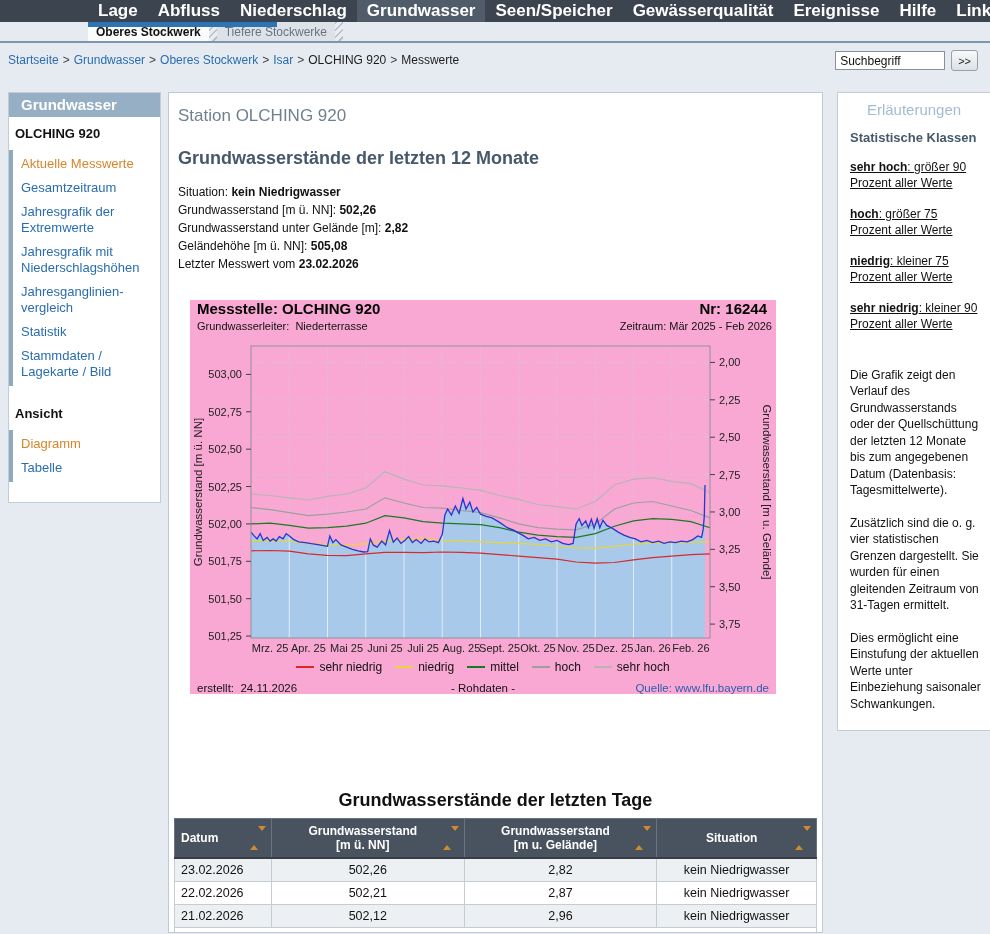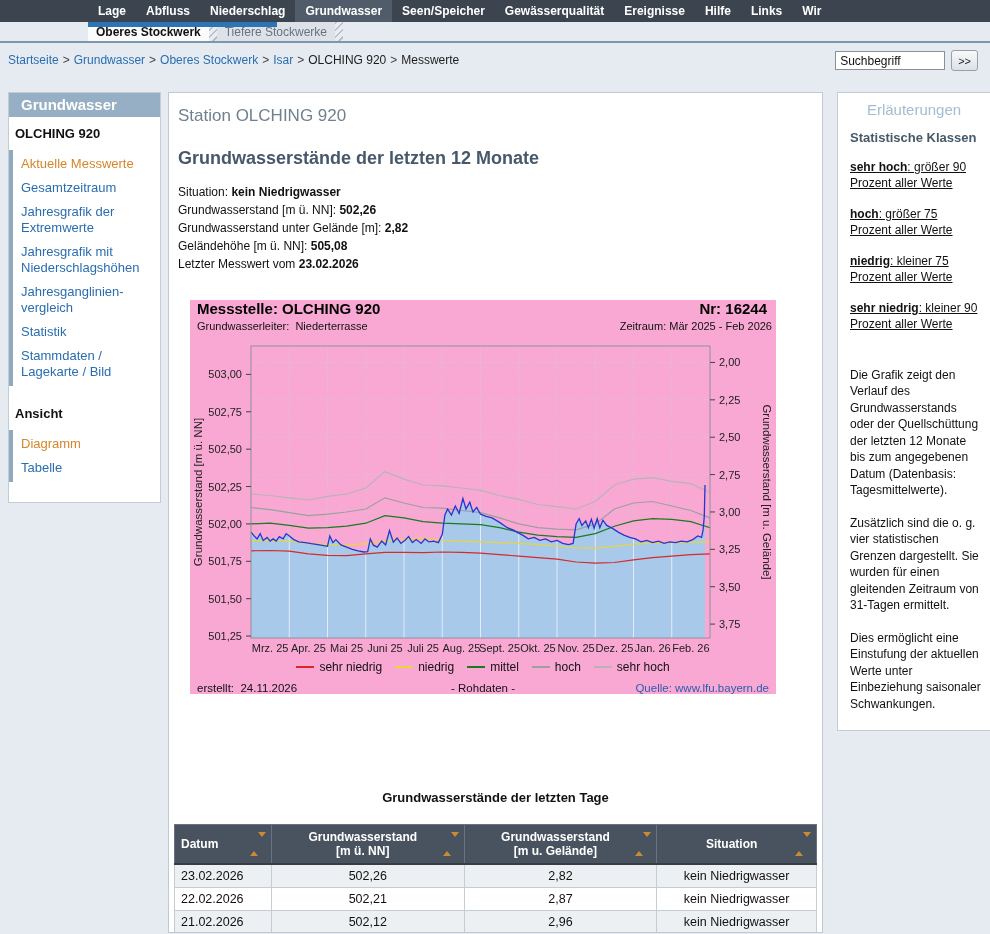--- a/index.html
+++ b/index.html
@@ -3,21 +3,21 @@
 <meta charset="utf-8">
 <style>
   * { box-sizing: border-box; }
   html,body { margin:0; padding:0; }
   body { font-family:"Liberation Sans", sans-serif; background:#e6ebf1; }
   .page { position:relative; width:990px; height:934px; overflow:hidden; background:#e6ebf1; }
 
   
   .navbar { position:absolute; top:0; left:0; width:990px; height:22px; background:#3c454f;
             display:flex; align-items:stretch; padding-left:88px; }
-  .nav-item { color:#fff; font-weight:bold; font-size:12px; padding:0 10px; display:flex;
+  .nav-item { color:#fff; font-weight:bold; font-size:17px; padding:0 10px; display:flex;
               align-items:center; cursor:pointer; white-space:nowrap; }
   .nav-item.active { background:#505c69; }
   .bluestrip { position:absolute; top:22px; left:88px; width:189px; height:5px; background:#2d74b5; z-index:3; }
   .subtabs { position:absolute; top:22px; left:88px; height:19px; display:flex; align-items:stretch; z-index:2; }
   .subtab { font-size:12px; padding:0 8px; display:flex; align-items:center; color:#68737f;
             background:#dde2e8; cursor:pointer; white-space:nowrap; }
   .subtab.active { background:#fafbfd; color:#111; font-weight:bold; }
   .hatch { width:8px; background:repeating-linear-gradient(135deg,#b9c0c9 0 2px,#e9edf3 2px 5px); }
   .navline { position:absolute; top:41px; left:0; width:990px; height:2px; background:#7f95ab; }
 
@@ -60,21 +60,21 @@
   .legend { display:flex; justify-content:center; align-items:center; gap:13px; font-size:12px; color:#111;
             margin-top:2px; }
   .leg-item { display:flex; align-items:center; gap:5px; }
   .leg-swatch { display:inline-block; width:18px; height:0; border-top:2px solid #000; }
   .chart-foot { display:flex; font-size:11.5px; color:#111; margin-top:8px; padding:0 7px; }
   .chart-foot span { flex:1; white-space:pre; }
   .cf-center { text-align:center; }
   .cf-right { text-align:right; color:#2a5fae; }
 
   .table-block { margin:96px auto 0 auto; width:643px; }
-  .table-title { text-align:center; font-weight:bold; font-size:13px; color:#111; margin-bottom:19px; }
+  .table-title { text-align:center; font-weight:bold; font-size:18px; color:#111; margin-bottom:7px; }
   table { border-collapse:collapse; width:643px; }
   th { background:#49525f; color:#fff; font-size:12px; font-weight:bold; padding:5px 16px 5px 6px;
        position:relative; border:1px solid #6a7382; border-bottom:2px solid #363d47; cursor:pointer;margin-left:12px; }
   th .hline { display:block; text-align:center; line-height:14px; }
   th.left .hline { text-align:left; }
   .sort { position:absolute; right:5px; top:50%; transform:translateY(-50%); }
   .tri-up { width:0; height:0; border-left:4px solid transparent; border-right:4px solid transparent;
             border-bottom:5px solid #cc8a33; }
   .tri-dn { width:0; height:0; border-left:4px solid transparent; border-right:4px solid transparent;
             border-top:5px solid #cc8a33; margin-top:2px; }

